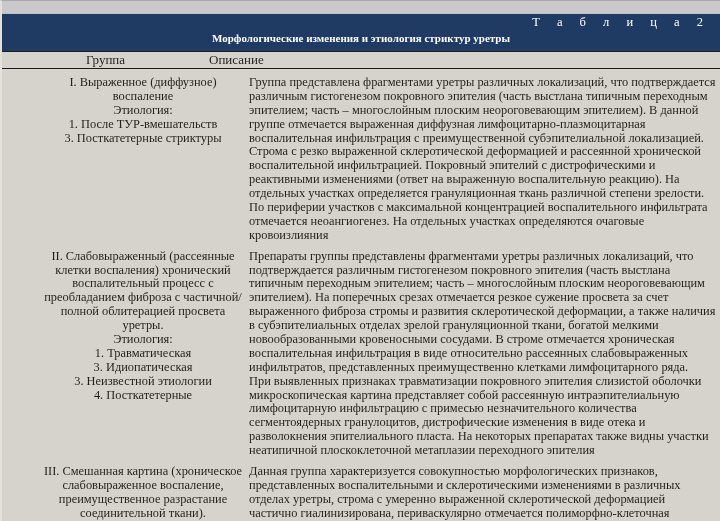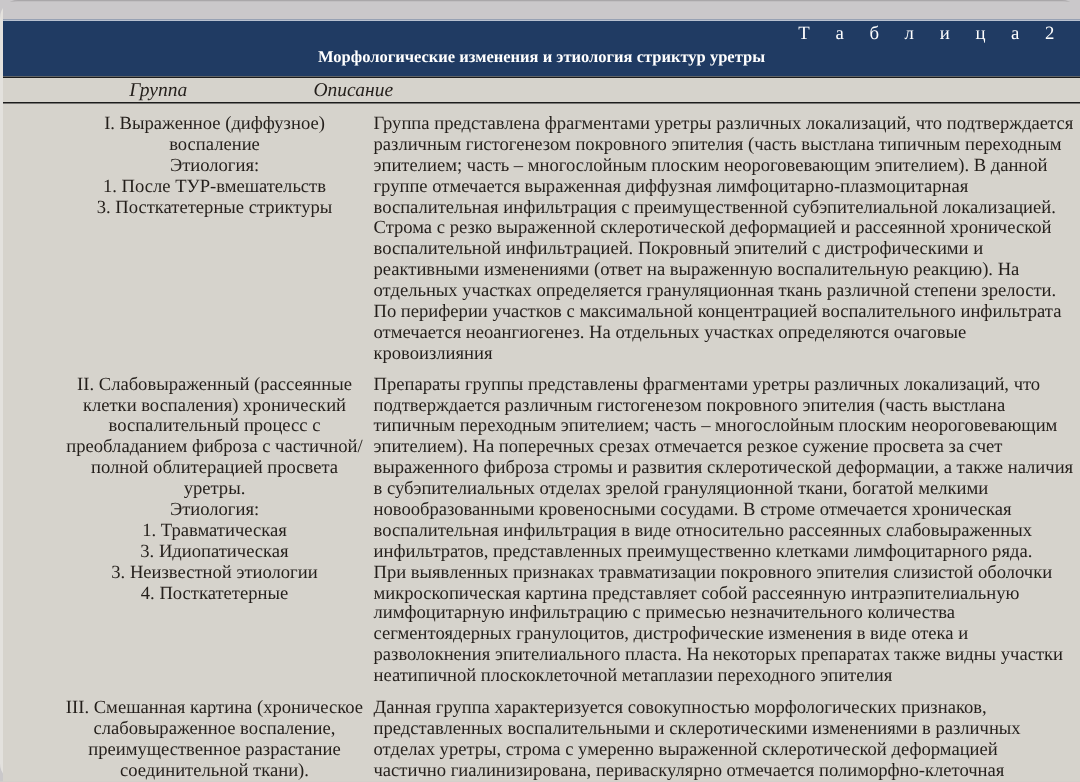--- a/index.html
+++ b/index.html
@@ -9,21 +9,20 @@
     font-family: "Liberation Serif", "DejaVu Serif", serif;
     color: #241f1b;
     overflow: hidden;
   }
   .page {
     width: 720px; height: 521px;
     box-sizing: border-box;
     border-left: 2px solid #e3e1dd;
     border-top: 1px solid #a9a7a9;
     position: relative;
-    border-radius: 12px;
   }
   .top-strip { height: 12px; background: #cac8ca; }
   .band {
     background: #203b63;
     border-top: 1px solid #b9c1cf;
     color: #ffffff;
     padding: 1px 10px 5px 10px;
   }
   .band-label {
     text-align: right;
@@ -45,21 +44,20 @@
     box-sizing: border-box;
     border-bottom: 4px solid #151515;
     padding-bottom: 4px;
   }
   .head-row {
     display: flex;
     border-top: 1px solid #1c1c1c;
     border-bottom: 1px solid #1c1c1c;
     font-size: 13px;
     line-height: 16px;
-    font-style: italic;
   }
   .head-cell-group { width: 207px; text-align: center; }
   .head-cell-desc { flex: 1; }
   .trow {
     display: flex;
     margin-top: 7px;
     font-size: 12.4px;
     line-height: 1.12;
   }
   .cell-group {

